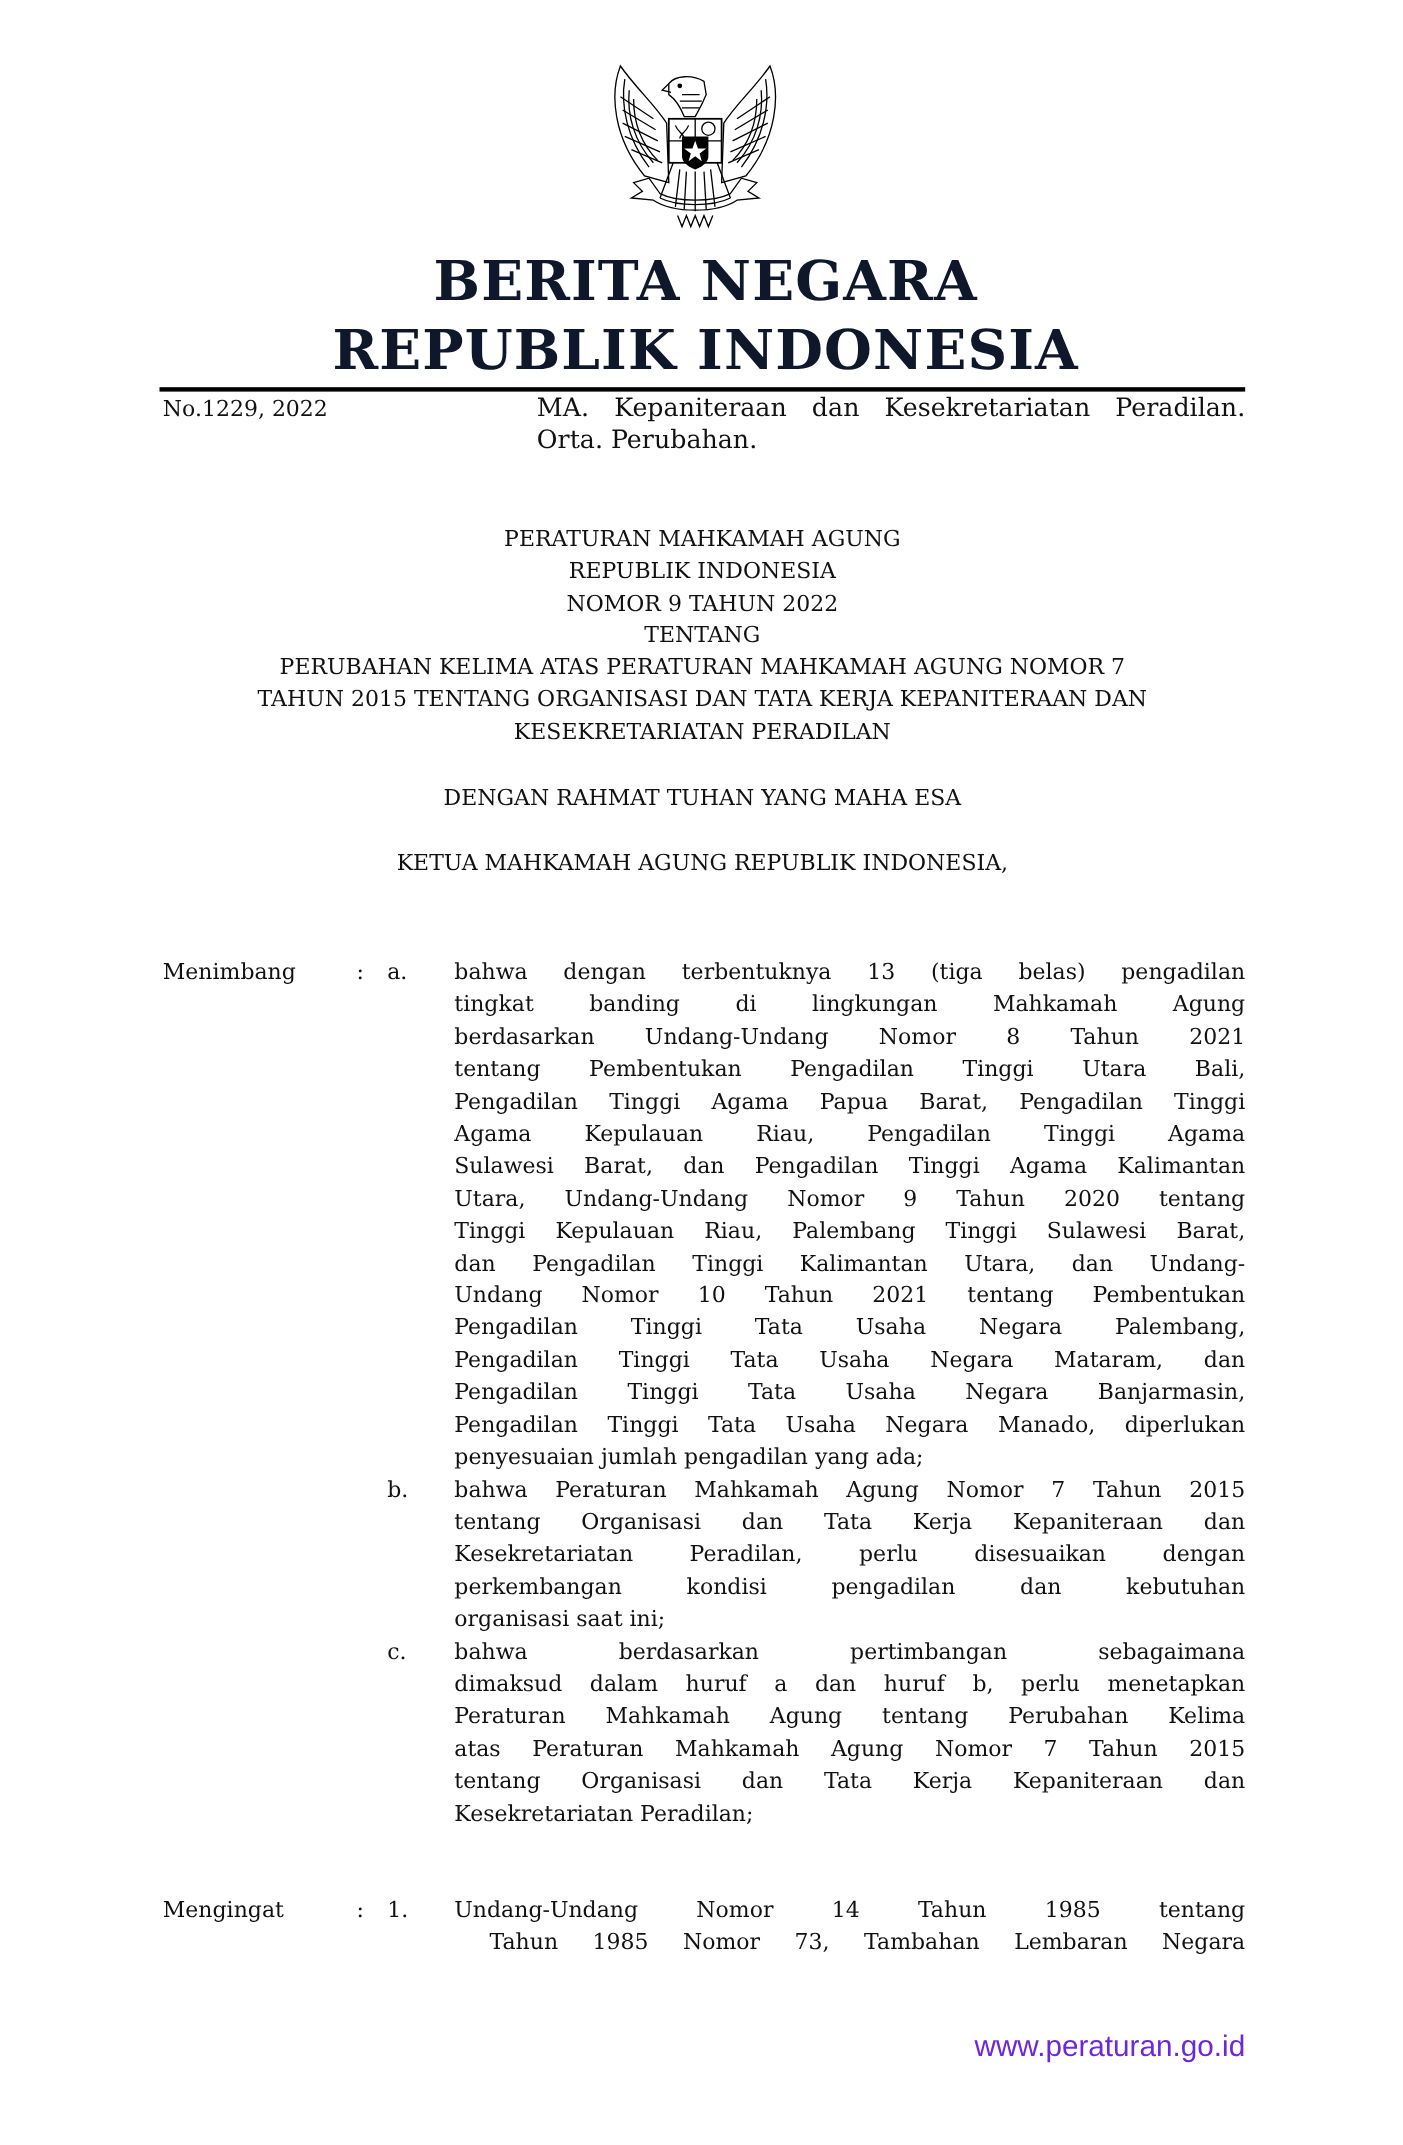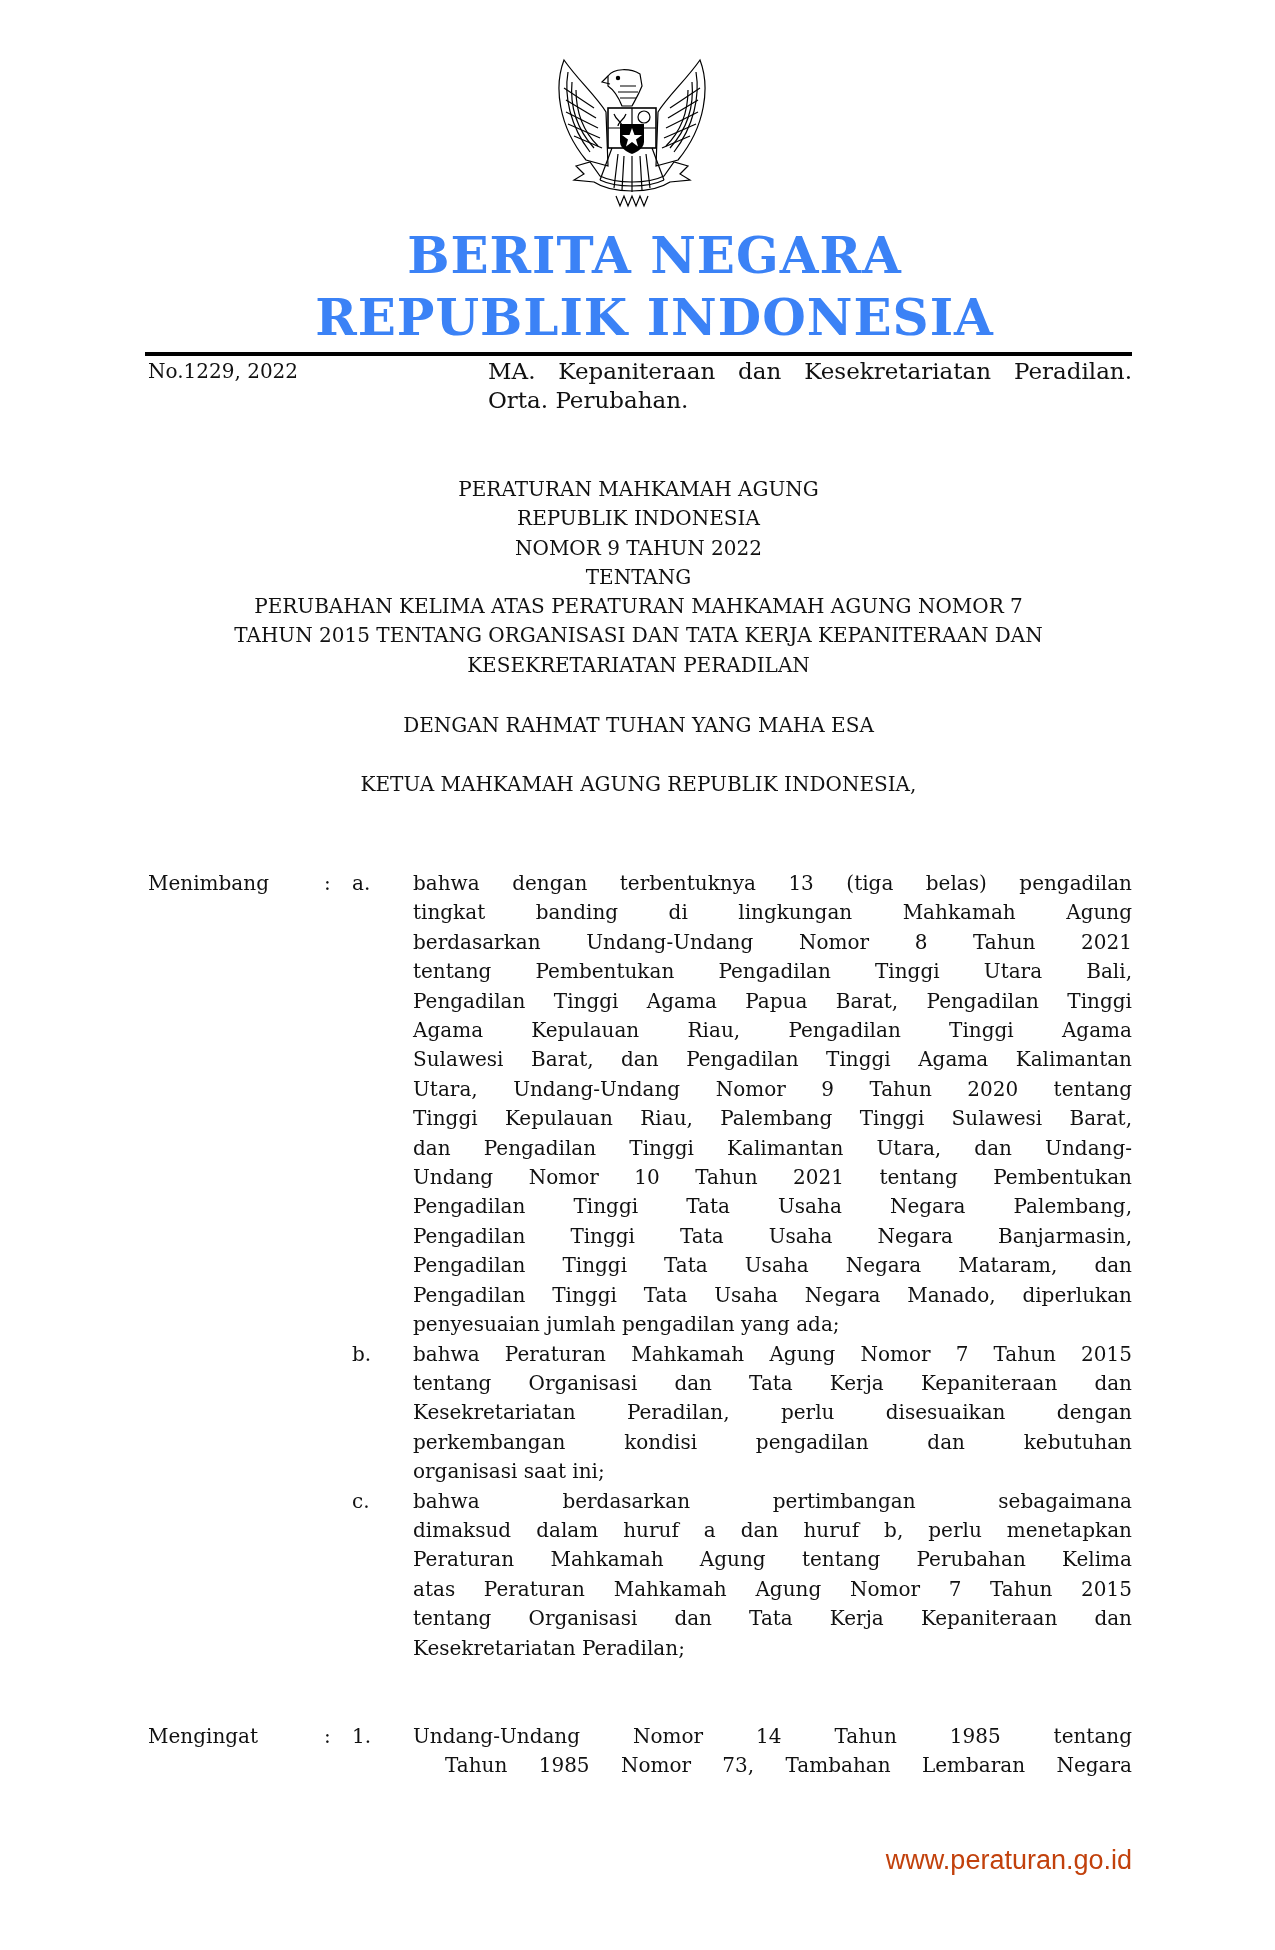--- a/index.html
+++ b/index.html
@@ -1,21 +1,21 @@
 <!DOCTYPE html>
 <html><head>
 <meta charset="utf-8">
 <style>
   html, body { margin: 0; padding: 0; background: #ffffff; }
   body { width: 1275px; height: 1950px; position: relative; overflow: hidden;
          font-family: "DejaVu Serif", "Liberation Serif", serif; color: #111; }
   .emblem { position: absolute; left: 556px; top: 56px; width: 152px; height: 156px; }
-  .title { position: absolute; left: 161px; width: 987px; text-align: center;
+  .title { position: absolute; left: 148px; width: 987px; text-align: center;
            font-family: "DejaVu Serif", serif; font-weight: bold; font-size: 50px;
-           letter-spacing: 1px; line-height: 60px; color: #3b82f6; }
+           letter-spacing: 1px; line-height: 60px; color: #0f172a; }
   .title.l1 { top: 226px; }
   .title.l2 { top: 288px; }
   .rule { position: absolute; left: 145px; top: 352px; width: 987px; height: 4px; background: #000; }
   .meta-no { position: absolute; left: 148px; top: 357px; font-size: 20px; line-height: 29px; }
   .meta-desc { position: absolute; left: 488px; top: 357px; width: 644px; font-size: 23px; line-height: 29px; }
   .meta-desc .ln { display: block; }
   .meta-desc .ln.j { text-align: justify; text-align-last: justify; }
   .center-block { position: absolute; left: 145px; width: 987px; text-align: center;
                   font-size: 20px; line-height: 29.3px; }
   .heading-block { top: 475px; }
@@ -25,21 +25,21 @@
   .section .label { position: absolute; left: 0; top: 0; }
   .section .colon { position: absolute; left: 176px; top: 0; }
   .item { position: relative; }
   .item .marker { position: absolute; left: 204px; top: 0; }
   .item .body { margin-left: 265px; width: 719px; }
   .item .body .ln { display: block; white-space: nowrap; text-align: justify; text-align-last: justify; }
   .item .body .ln.last { text-align-last: left; }
   .menimbang { top: 869px; }
   .mengingat { top: 1722px; }
   .footer-url { position: absolute; left: 820px; top: 1845px; width: 312px; text-align: right;
-                font-family: "Liberation Sans", sans-serif; font-size: 27px; color: #c2410c; }
+                font-family: "Liberation Sans", sans-serif; font-size: 27px; color: #6d28d9; }
 </style>
 </head>
 <body>
 
 <svg class="emblem" viewBox="0 0 152 156">
   <g fill="none" stroke="#000" stroke-width="1.2">
 
     <path d="M8 4 C-2 30 2 70 30 104 L52 110 L50 56 C40 40 22 24 8 4 Z"></path>
     <path d="M12 16 C8 40 14 70 34 96"></path>
       <path d="M16 26 C14 48 20 72 38 92"></path>
@@ -120,22 +120,22 @@
           <span class="ln" style="white-space: normal;">berdasarkan Undang-Undang Nomor 8 Tahun 2021</span>
           <span class="ln" style="white-space: normal;">tentang Pembentukan Pengadilan Tinggi Utara Bali,</span>
           <span class="ln" style="white-space: normal;">Pengadilan Tinggi Agama Papua Barat, Pengadilan Tinggi</span>
           <span class="ln" style="white-space: normal;">Agama Kepulauan Riau, Pengadilan Tinggi Agama</span>
           <span class="ln" style="white-space: normal;">Sulawesi Barat, dan Pengadilan Tinggi Agama Kalimantan</span>
           <span class="ln" style="white-space: normal;">Utara, Undang-Undang Nomor 9 Tahun 2020 tentang</span>
           <span class="ln" style="white-space: normal;">Tinggi Kepulauan Riau, Palembang Tinggi Sulawesi Barat,</span>
           <span class="ln" style="white-space: normal;">dan Pengadilan Tinggi Kalimantan Utara, dan Undang-</span>
           <span class="ln" style="white-space: normal;">Undang Nomor 10 Tahun 2021 tentang Pembentukan</span>
           <span class="ln" style="white-space: normal;">Pengadilan Tinggi Tata Usaha Negara Palembang,</span>
+          <span class="ln" style="white-space: normal;">Pengadilan Tinggi Tata Usaha Negara Mataram, dan</span>
           <span class="ln" style="white-space: normal;">Pengadilan Tinggi Tata Usaha Negara Banjarmasin,</span>
-          <span class="ln" style="white-space: normal;">Pengadilan Tinggi Tata Usaha Negara Mataram, dan</span>
           <span class="ln" style="white-space: normal;">Pengadilan Tinggi Tata Usaha Negara Manado, diperlukan</span>
           <span class="ln last" style="white-space: normal;">penyesuaian jumlah pengadilan yang ada;</span>
         </div>
       </div>
       <div class="item">
         <span class="marker">b.</span>
         <div class="body">
           <span class="ln" style="white-space: normal;">bahwa Peraturan Mahkamah Agung Nomor 7 Tahun 2015</span>
           <span class="ln" style="white-space: normal;">tentang Organisasi dan Tata Kerja Kepaniteraan dan</span>
           <span class="ln" style="white-space: normal;">Kesekretariatan Peradilan, perlu disesuaikan dengan</span>

